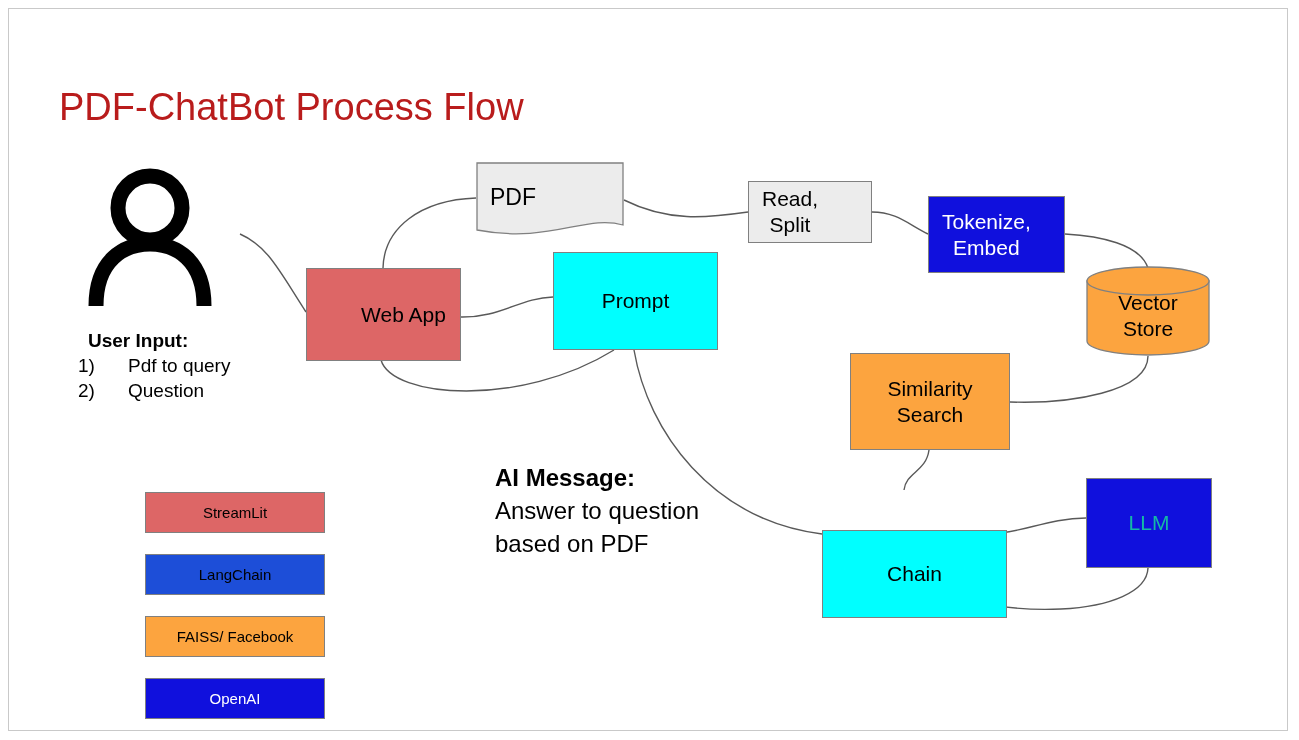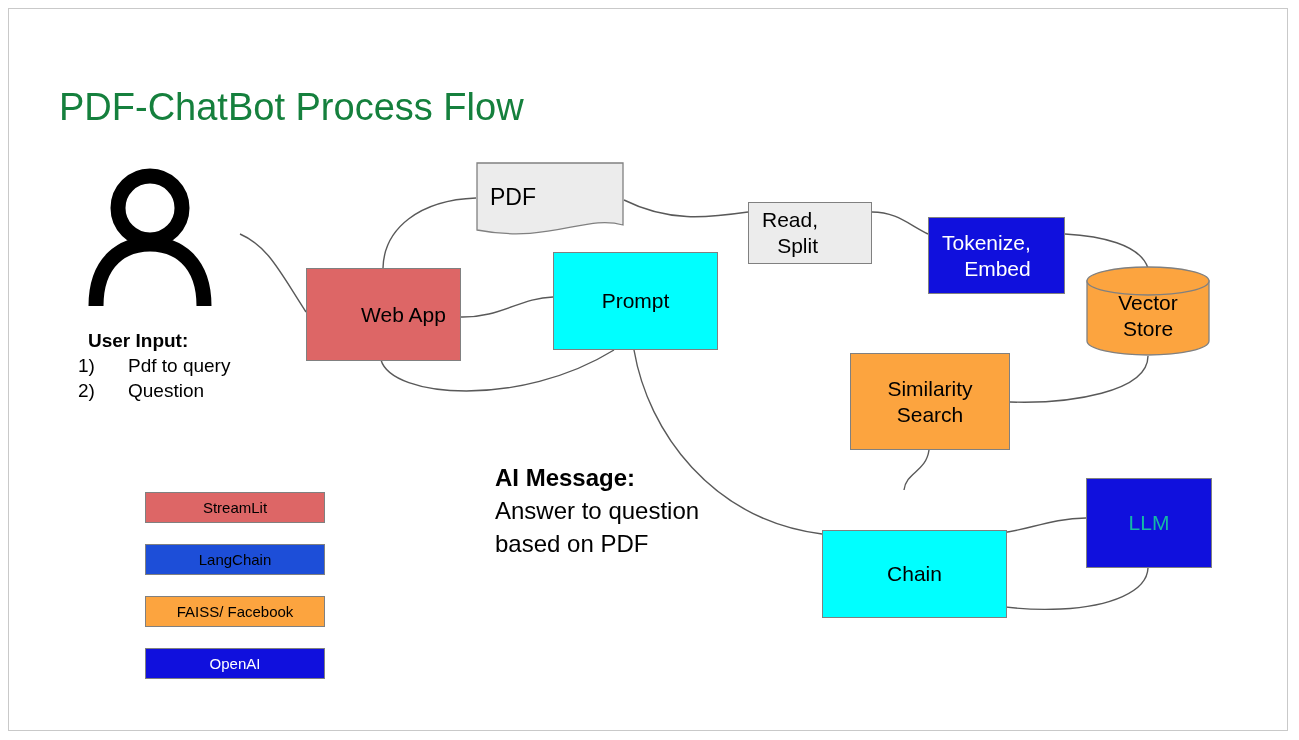--- a/index.html
+++ b/index.html
@@ -45,30 +45,29 @@
     align-items: center;
     justify-content: center;
     font-size: 21px;
     color: #000000;
     line-height: 1.22;
     white-space: pre-line;
     text-align: center;
   }
   .node.left-text {
     justify-content: flex-start;
-    text-align: right;
+    text-align: center;
     padding-left: 13px;
-    margin-top: 21px;
   }
   .title {
     position: absolute;
     left: 59px;
     top: 86px;
     font-size: 38px;
-    color: #15803d;
+    color: #b91c1c;
     white-space: nowrap;
   }
   
   #user-figure {
     position: absolute;
     left: 88px;
     top: 168px;
     width: 124px;
     height: 140px;
   }
@@ -109,21 +108,21 @@
   
   #legend {
     position: absolute;
     left: 145px;
     top: 492px;
     width: 180px;
   }
   .legend-item {
     box-sizing: border-box;
     width: 180px;
-    height: 31px;
+    height: 41px;
     border: 1.3px solid #808080;
     display: flex;
     align-items: center;
     justify-content: center;
     font-size: 15px;
     margin-bottom: 21px;
   }
   
   #vector-store {
     position: absolute;

